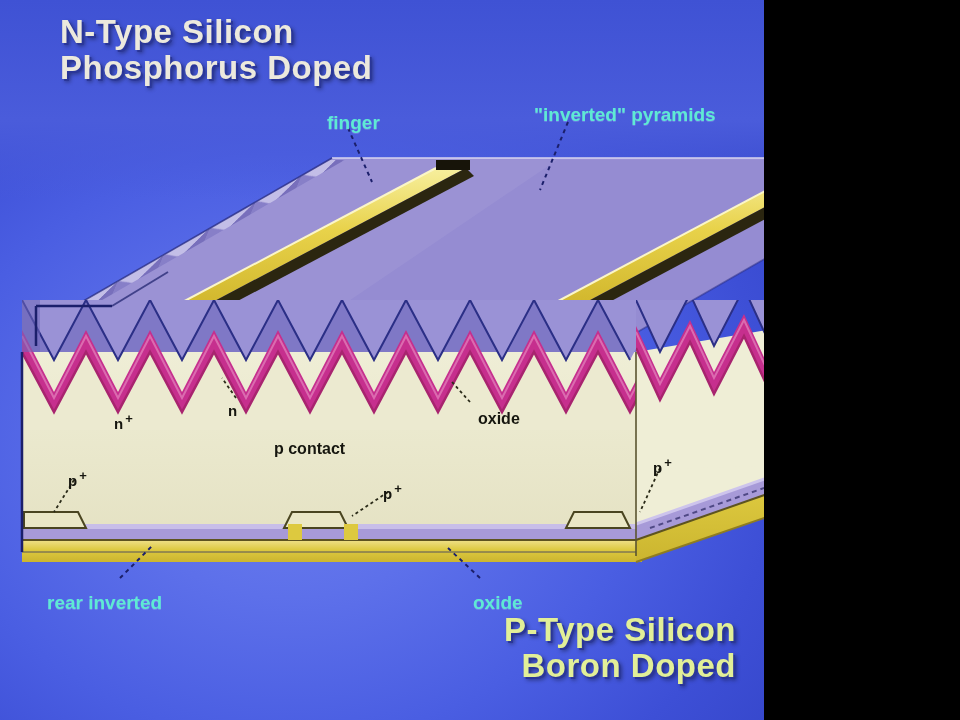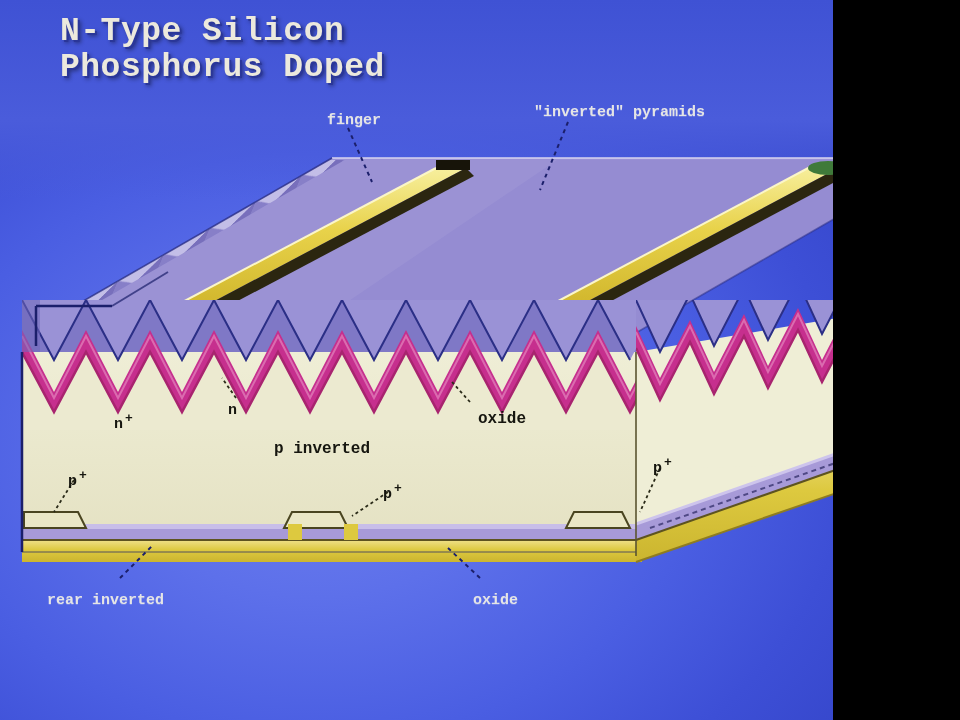--- a/index.html
+++ b/index.html
@@ -1,36 +1,36 @@
 <!DOCTYPE html>
 <html><head>
 <meta charset="utf-8">
 <style>
   html,body{margin:0;padding:0;background:#000;}
   #stage{
-    position:relative;width:833px;height:720px;overflow:hidden;
-    font-family:Liberation Mono, monospace;
+    position:relative;width:764px;height:720px;overflow:hidden;
+    font-family:Liberation Sans, sans-serif;
     background:#3f54d8;
   }
   
   #bg{position:absolute;inset:0;
       background:
         radial-gradient(ellipse 80% 70% at 38% 62%, #6f80ef 0%, #5d70ea 30%, #4a5ee2 58%, #3d4fd6 80%, #3546ca 100%);
   }
   #bgtop{position:absolute;left:0;top:0;width:960px;height:200px;
       background:linear-gradient(to bottom,#3f52d4 0%, #4a5cdb 60%, rgba(74,92,219,0) 100%);}
   
   .headline{position:absolute;font-weight:bold;letter-spacing:.5px;line-height:1.08;
             white-space:pre;}
   #title-n{left:60px;top:14px;font-size:33px;color:#ece9dd;
            text-shadow:2px 2px 0 #2a3699, 3px 3px 4px rgba(0,0,0,.45);}
   #title-p{right:28px;top:612px;font-size:33px;color:#e2ef98;text-align:right;
            text-shadow:2px 2px 0 #2a3699, 3px 3px 4px rgba(0,0,0,.45);}
   
-  .blabel{position:absolute;font-size:15px;font-weight:bold;color:#e5e5e5;white-space:nowrap;
+  .blabel{position:absolute;font-size:19px;font-weight:bold;color:#5eead4;white-space:nowrap;
           text-shadow:0 1px 0 rgba(255,255,255,.18);}
   
   .klabel{position:absolute;font-size:15px;font-weight:bold;color:#16160f;white-space:nowrap;}
   .klabel .sup{font-size:13px;vertical-align:super;margin-left:2px;}
   .klabel.big{font-size:16px;}
   
   svg.layer{position:absolute;left:0;top:0;width:960px;height:720px;overflow:visible;}
 </style>
 </head>
 <body>
@@ -230,31 +230,33 @@
       <path d="M74,480 L54,512"></path>
       <path d="M388,492 L352,516"></path>
       <path d="M660,468 L640,512"></path>
       <path d="M896,336 L922,368"></path>
     </g>
   </svg>
 
   <div class="headline" id="title-n"><span>N-Type Silicon</span>
 <span>Phosphorus Doped</span></div>
 
+  <div class="headline" id="title-p"><span>P-Type Silicon</span>
+<span>Boron Doped</span></div>
 
   <div class="blabel" style="left:327px;top:112px">finger</div>
   <div class="blabel" style="left:534px;top:104px">"inverted" pyramids</div>
   <div class="blabel" style="left:47px;top:592px">rear inverted</div>
   <div class="blabel" style="left:473px;top:592px">oxide</div>
 
   <div class="klabel" style="left:114px;top:411px"><span>n</span><span class="sup">+</span></div>
 
   <div class="klabel" style="left:228px;top:402px"><span>n</span></div>
 
-  <div class="klabel big" style="left:274px;top:440px"><span>p inverted</span></div>
+  <div class="klabel big" style="left:274px;top:440px"><span>p contact</span></div>
 
   <div class="klabel big" style="left:478px;top:410px"><span>oxide</span></div>
 
   <div class="klabel" style="left:68px;top:468px"><span>p</span><span class="sup">+</span></div>
 
   <div class="klabel" style="left:383px;top:481px"><span>p</span><span class="sup">+</span></div>
 
   <div class="klabel" style="left:653px;top:455px"><span>p</span><span class="sup">+</span></div>
 
   <div class="klabel" style="left:886px;top:322px"><span>p</span><span class="sup">+</span></div>

